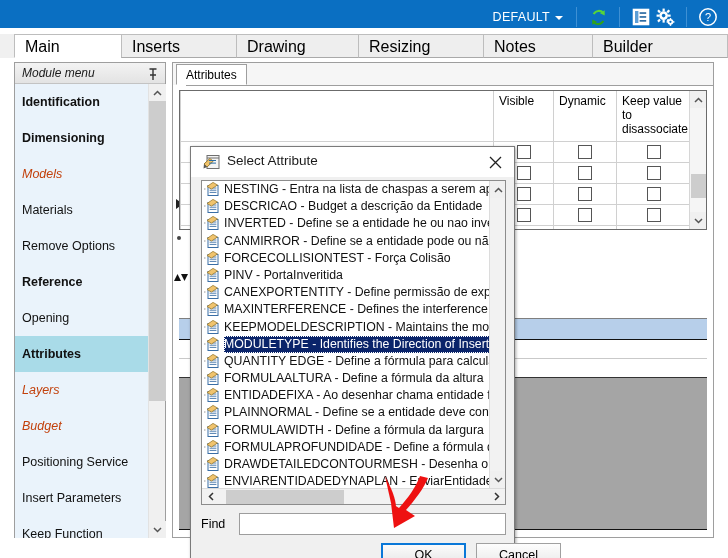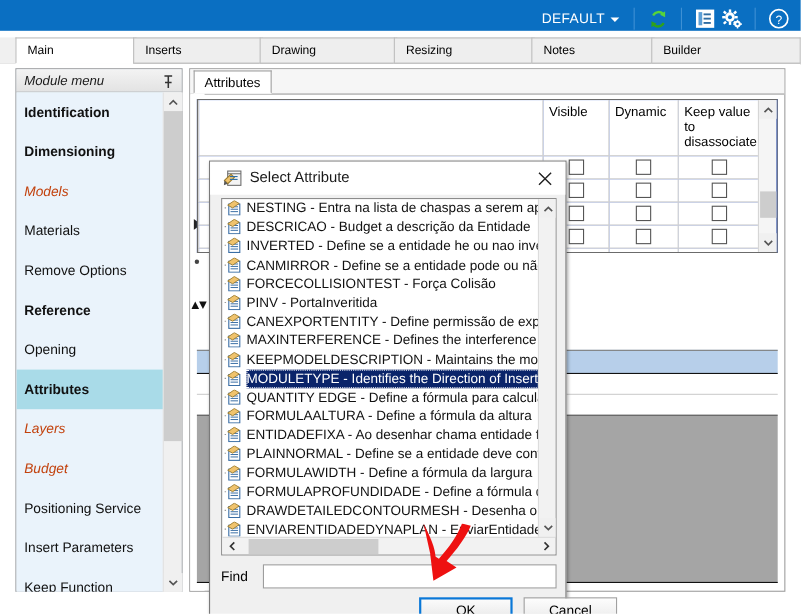--- a/index.html
+++ b/index.html
@@ -33,21 +33,21 @@
   .ticon{width:24px;height:24px;display:flex;align-items:center;justify-content:center;cursor:default;}
 
   
   .tabstrip{
     position:absolute;left:0;top:34px;width:728px;height:24px;
     background:#f0f0f0;border-bottom:1px solid #a9a9a9;
   }
   .tab{
     position:absolute;top:0;height:24px;line-height:23px;
     background:#eeeeee;border:1px solid #bdbdbd;border-bottom:1px solid #a9a9a9;
-    font-size:11px;color:#000;padding-left:10px;box-sizing:border-box;cursor:default;
+    font-size:16px;color:#000;padding-left:10px;box-sizing:border-box;cursor:default;
   }
   .tab.active{background:#ffffff;border-bottom-color:#ffffff;}
   .navtris{position:absolute;left:1px;top:34px;width:12px;height:24px;}
   .navtris .tri{position:absolute;left:2px;width:0;height:0;
     border-top:5px solid transparent;border-bottom:5px solid transparent;border-right:7px solid #111;}
 
   
   .body-area{
     position:absolute;left:0;top:58px;width:728px;height:500px;background:#ffffff;
   }

